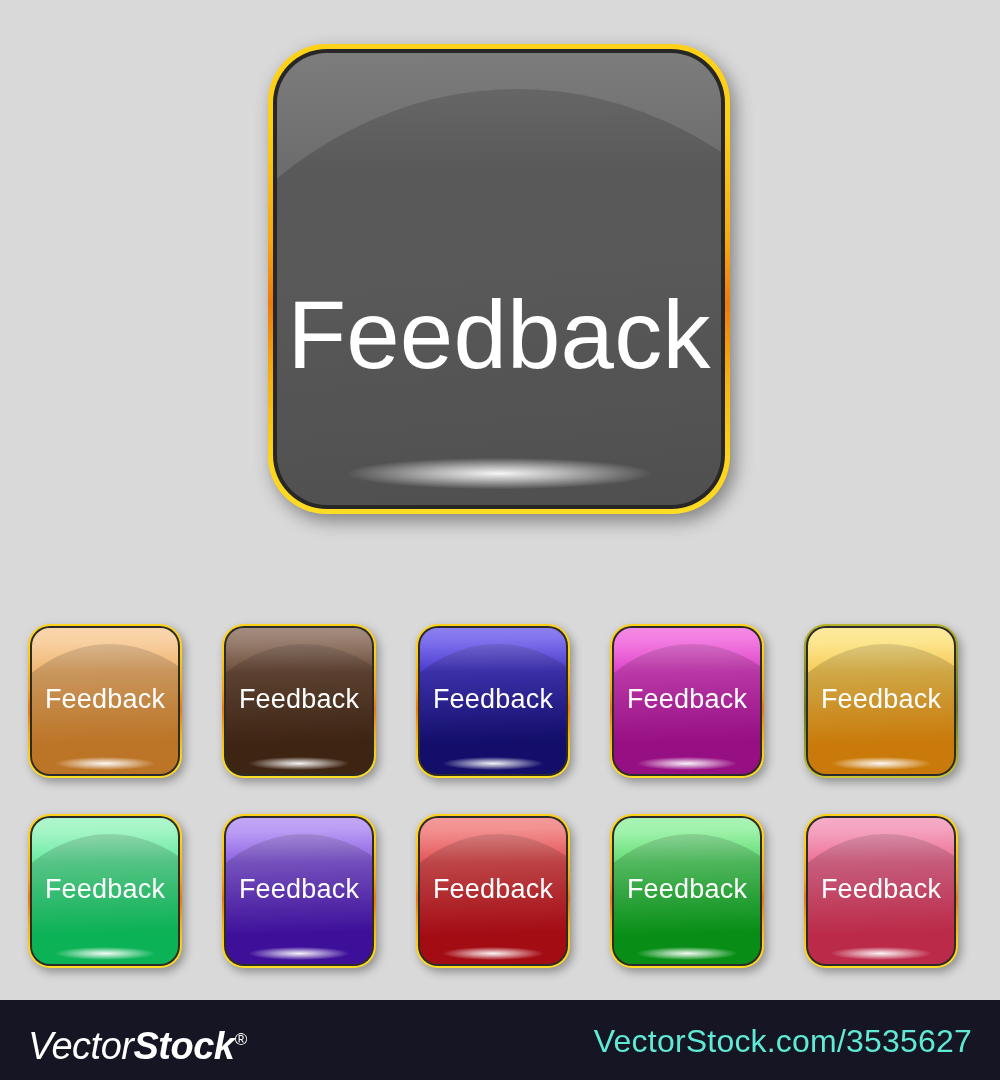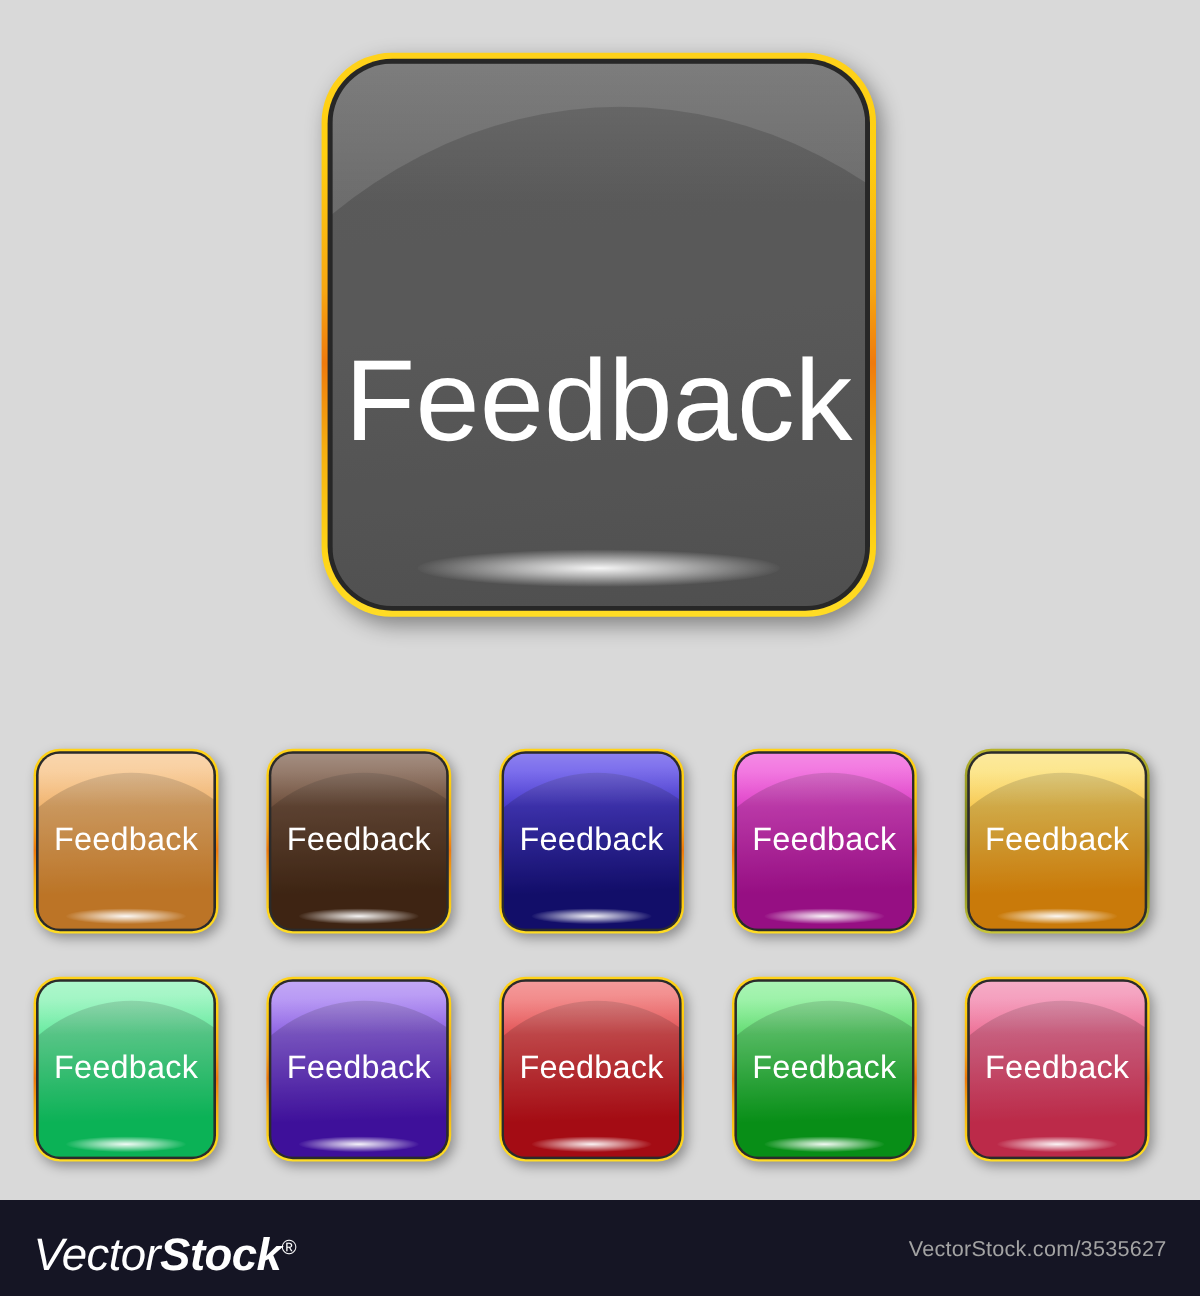--- a/index.html
+++ b/index.html
@@ -157,22 +157,22 @@
     white-space: nowrap;
     font-style: italic;
   }
   #wm-logo .lite { font-weight: 300; letter-spacing: -0.5px; }
   #wm-logo .bold { font-weight: 700; letter-spacing: -0.5px; }
   #wm-logo .reg  { font-size: 17px; vertical-align: super; font-weight: 400; }
   #wm-url {
     position: absolute;
     right: 28px;
     top: 28px;
-    color: #a3a3a3;
-    font-size: 18px;
+    color: #5eead4;
+    font-size: 32px;
     line-height: 26px;
     letter-spacing: 0.2px;
     white-space: nowrap;
   }
 </style>
 </head>
 <body>
 
 <div id="stage">
 

